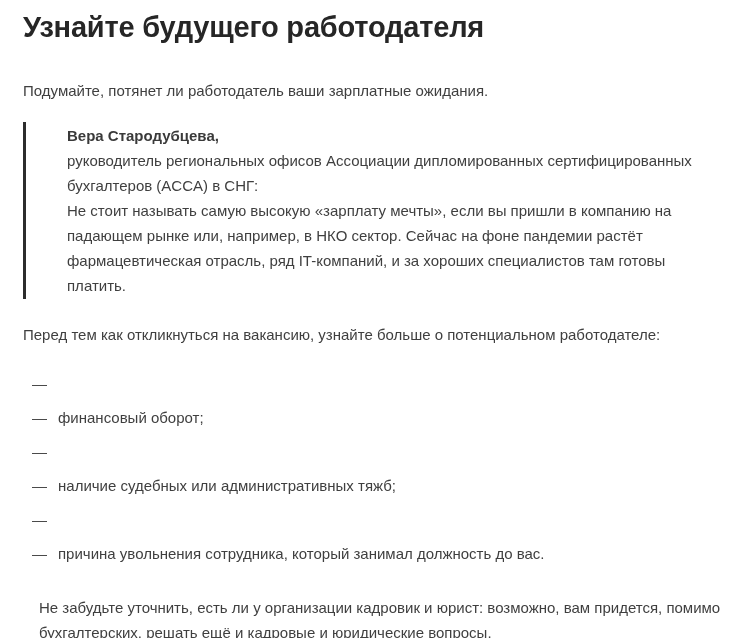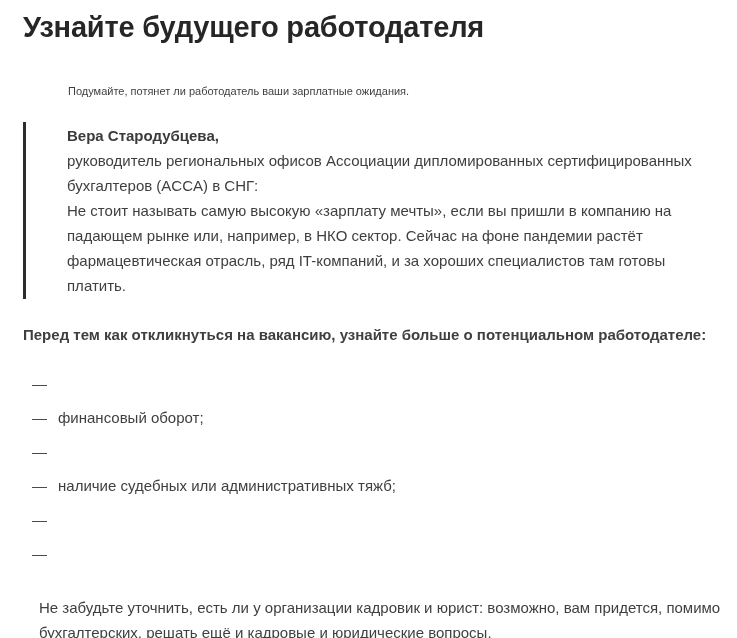--- a/index.html
+++ b/index.html
@@ -19,24 +19,23 @@
   .article-title {
     margin-top: 2px;
     font-size: 29px;
     line-height: 34px;
     font-weight: 700;
     color: #262626;
     letter-spacing: -0.2px;
   }
   .intro {
     margin-top: 37px;
-    font-size: 11px;
+    font-size: 15px;
     line-height: 20px;
     color: #3f3f3f;
-    margin-left: 45px;
   }
   .quote {
     margin-top: 21px;
     border-left: 3px solid #2d2d2d;
     padding: 1px 6px 1px 41px;
   }
   .quote .author {
     font-weight: 700;
     font-size: 15px;
     line-height: 25px;
@@ -46,21 +45,20 @@
   .quote .quote-text {
     font-size: 15px;
     line-height: 25px;
     color: #3f3f3f;
     max-width: 676px;
   }
   .after-quote {
     margin-top: 26px;
     font-size: 15px;
     line-height: 20px;
-    font-weight: bold;
   }
   .checklist {
     list-style: none;
     margin-top: 26px;
   }
   .checklist li {
     display: flex;
     align-items: baseline;
     margin-left: 9px;
     margin-bottom: 9px;
@@ -110,18 +108,19 @@
     </li>
     <li>
       <span class="dash">—</span>
       <span>наличие судебных или административных тяжб;</span>
     </li>
     <li>
       <span class="dash">—</span>
     </li>
     <li>
       <span class="dash">—</span>
+      <span>причина увольнения сотрудника, который занимал должность до вас.</span>
     </li>
   </ul>
 
   <p class="outro">Не забудьте уточнить, есть ли у организации кадровик и юрист: возможно, вам придется, помимо бухгалтерских, решать ещё и кадровые и юридические вопросы.</p>
 
 </div>
 
 </body></html>

